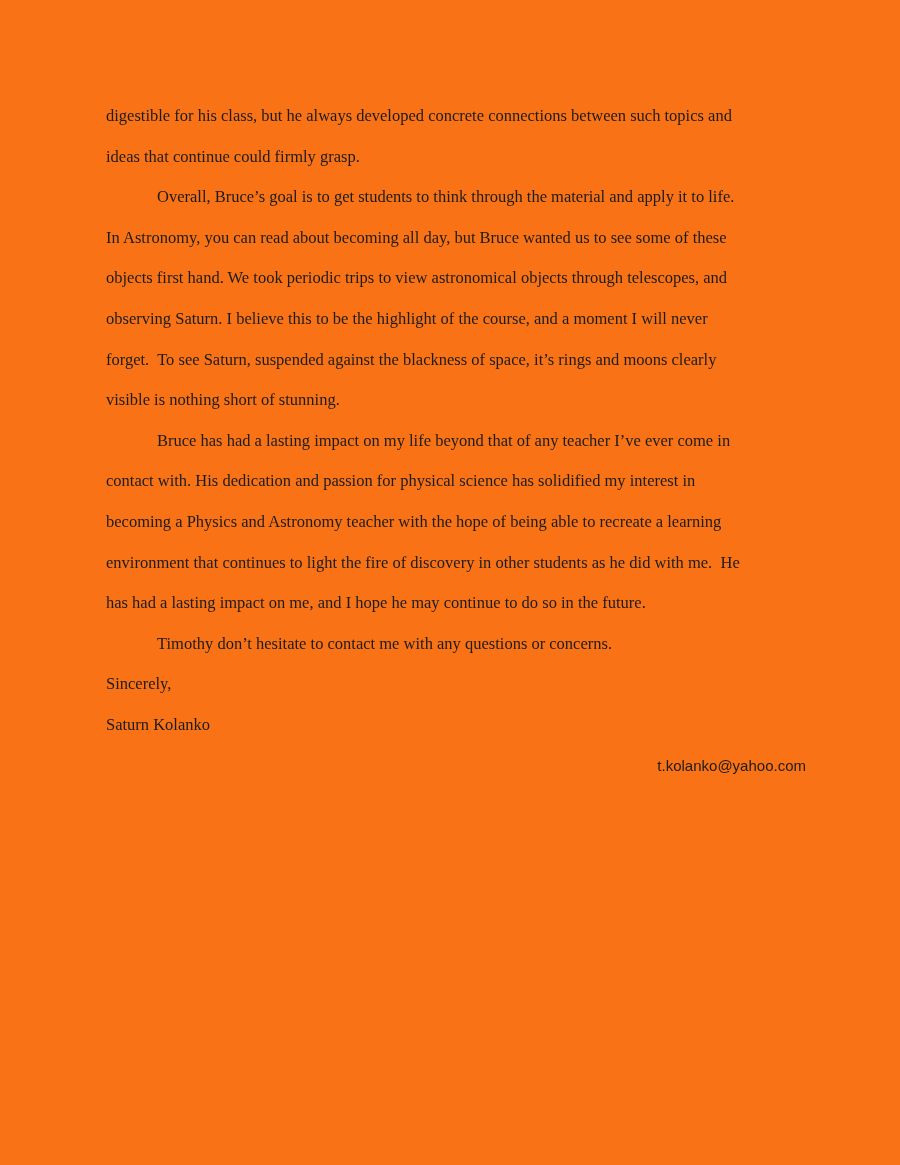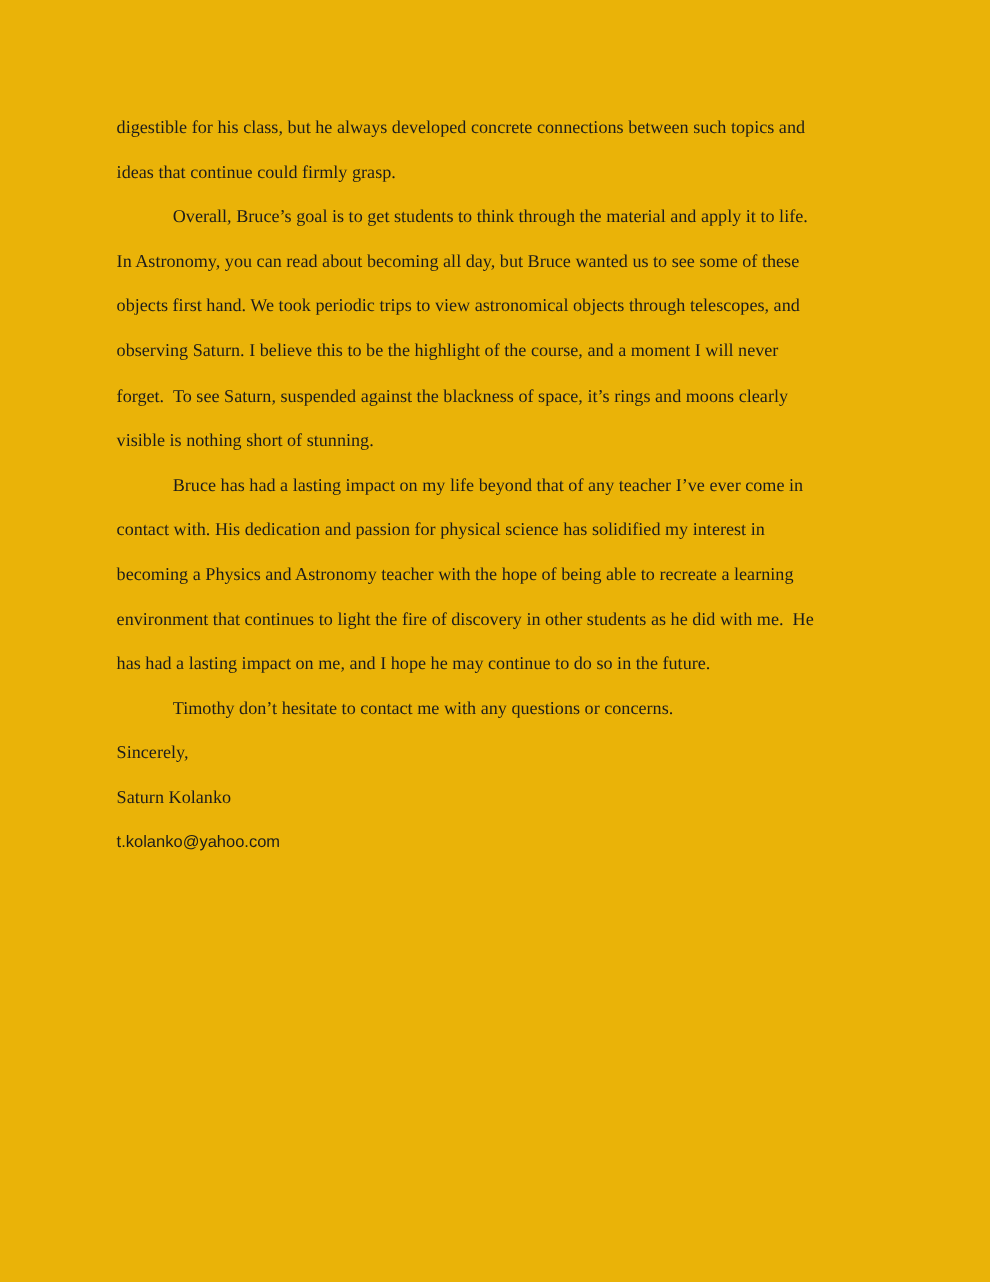--- a/index.html
+++ b/index.html
@@ -4,21 +4,21 @@
 <style>
   html, body {
     margin: 0;
     padding: 0;
     background: #ffffff;
   }
   .page {
     position: relative;
     width: 900px;
     height: 1165px;
-    background: #eab308;
+    background: #f97316;
     overflow: hidden;
   }
   .letter-body {
     position: absolute;
     left: 106px;
     top: 96px;
     width: 700px;
     color: #1c1c1c;
     font-family: "Liberation Serif", "DejaVu Serif", serif;
     font-size: 16.5px;
@@ -27,20 +27,21 @@
   .doc-line {
     white-space: pre;
     height: 40.6px;
   }
   .doc-line.indent {
     padding-left: 51px;
   }
   .doc-line.sans {
     font-family: "Liberation Sans", "DejaVu Sans", sans-serif;
     font-size: 15px;
+    text-align: right;
   }
 </style>
 </head>
 <body>
 
 <div class="page">
   <div class="letter-body">
       <div class="doc-line">digestible for his class, but he always developed concrete connections between such topics and</div>
       <div class="doc-line">ideas that continue could firmly grasp.</div>
       <div class="doc-line indent">Overall, Bruce’s goal is to get students to think through the material and apply it to life.</div>

